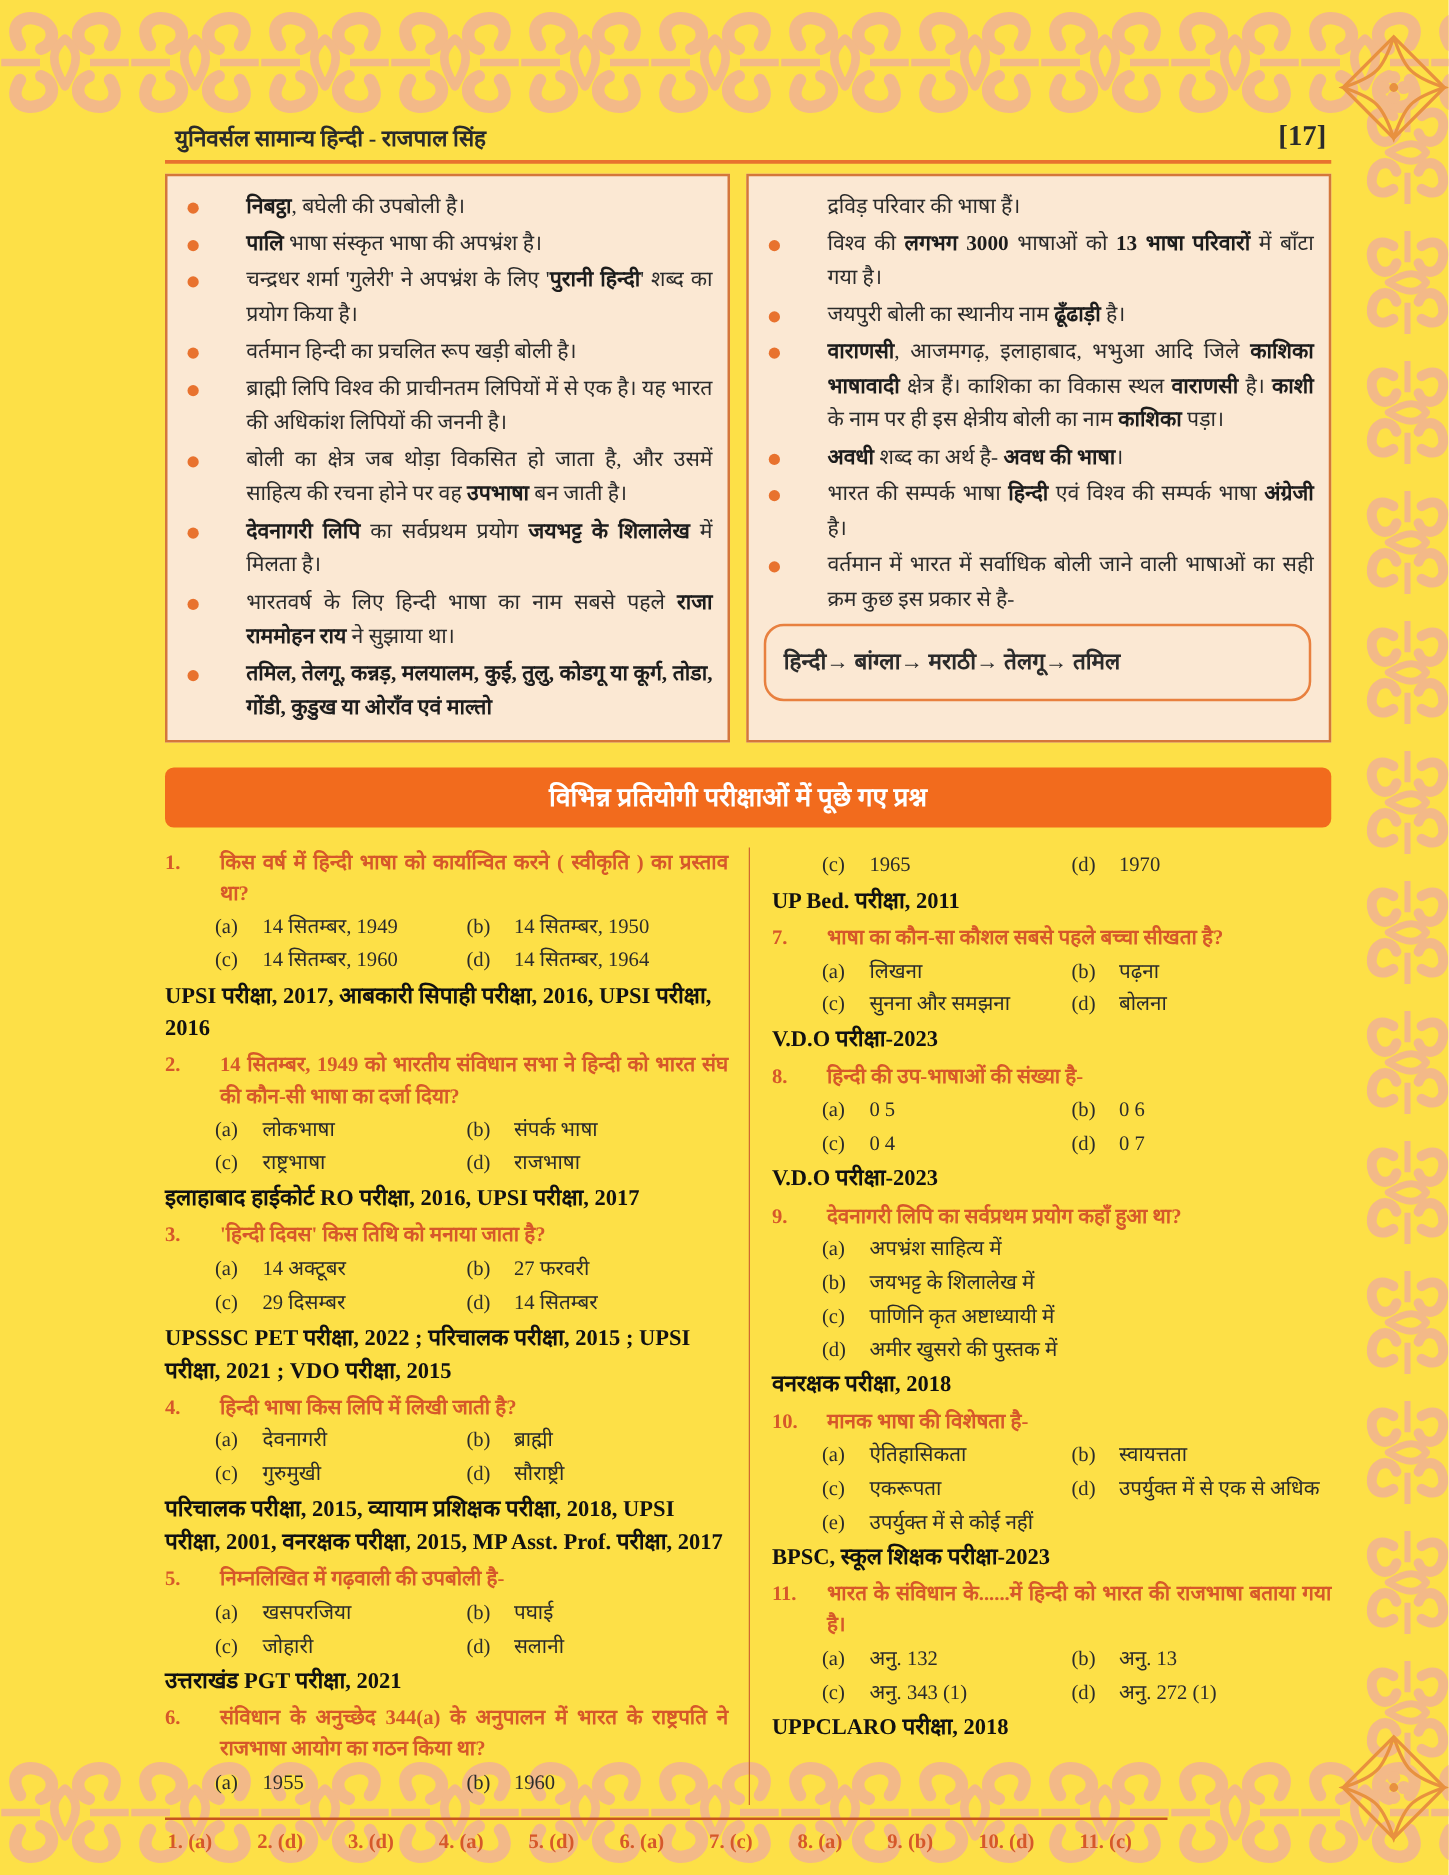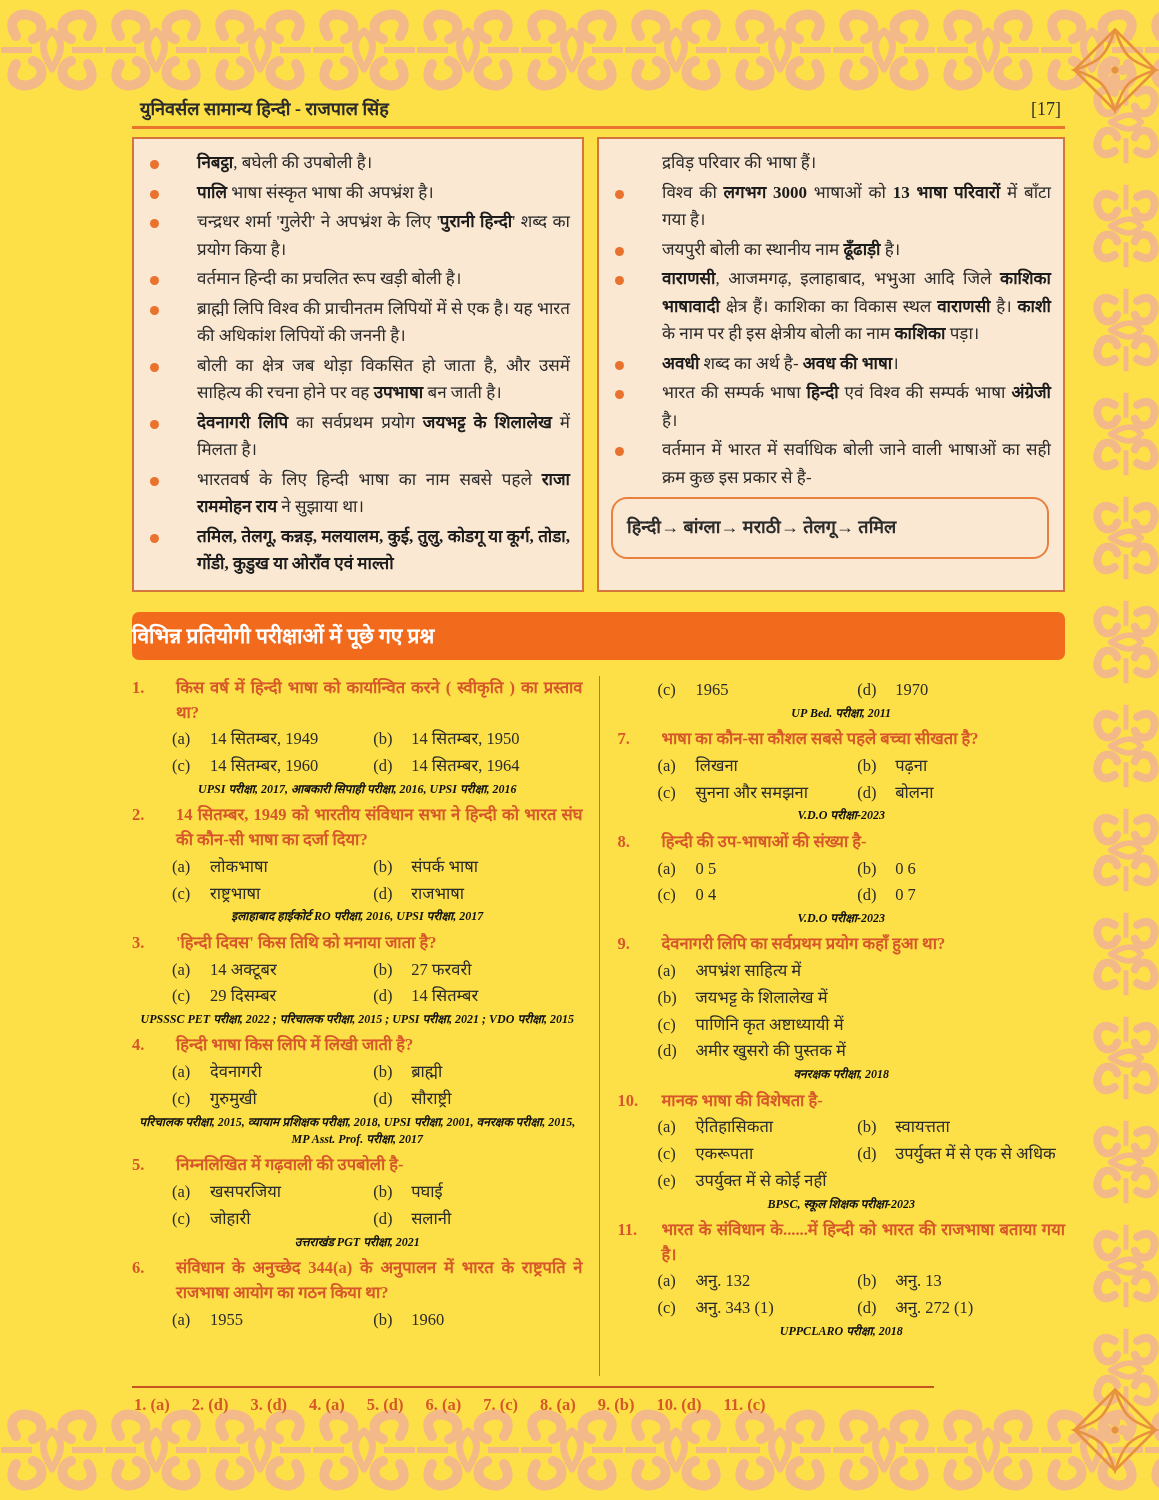--- a/index.html
+++ b/index.html
@@ -20,61 +20,61 @@
   .motif-h{width:104px;height:84px;flex:0 0 auto;}
   .motif-v{width:68px;height:84px;flex:0 0 auto;margin:10px 0;}
   .corner-star{position:absolute;width:88px;height:88px;right:0;}
   .corner-star.top{top:26px;}
   .corner-star.bottom{bottom:26px;}
   
   .content{position:absolute;left:132px;top:96px;width:933px;}
   .header{display:flex;justify-content:space-between;align-items:flex-end;
     padding:0 4px 6px 8px;border-bottom:3px solid #e8722e;}
   .header .title{font-size:18px;font-weight:bold;}
-  .header .pageno{font-size:18px;font-weight:normal;}
+  .header .pageno{font-size:23px;font-weight:bold;}
   
   .boxes{display:flex;gap:13px;margin-top:8px;align-items:stretch;}
   .fact-box{background:#fbe8d3;border:2px solid #d4763b;padding:8px 12px 10px 10px;box-sizing:border-box;}
   .fact-box.left{width:452px;flex:0 0 auto;}
   .fact-box.right{flex:1 1 auto;}
   .fact-item{display:flex;margin:2px 0;gap:26px;}
   .bullet{width:9px;height:9px;border-radius:50%;background:#e8722e;flex:0 0 auto;margin:11px 12px 0 6px;}
   .bullet.hidden{visibility:hidden;}
   .fact-text{font-size:17px;line-height:1.62;text-align:justify;}
   .fact-text .bold{font-weight:bold;color:#1c1c1c;}
   .sequence-pill{
     border:2.5px solid #e8803f;border-radius:16px;padding:16px 14px;margin:6px 2px 4px 2px;
     font-size:18px;font-weight:bold;line-height:1.4;
   }
   .conclusion{margin:2px 2px 0 28px;font-size:17px;line-height:1.6;}
   .conclusion .bold{font-weight:bold;}
   
   .banner{
     margin-top:20px;background:#f26b1d;border-radius:7px;color:#ffffff;
-    font-size:21px;font-weight:bold;text-align:left;padding:9px 16px 11px 0;
+    font-size:21px;font-weight:bold;text-align:center;padding:9px 16px 11px 0;
   }
   
   .qwrap{display:flex;margin-top:16px;min-height:700px;}
   .q-col{width:50%;box-sizing:border-box;}
   .q-col.left{padding-right:16px;}
   .q-col.right{border-left:1.5px solid #cf6a31;padding-left:18px;}
   .question{margin-bottom:5px;}
   .q-head{display:flex;margin-bottom:2px;}
   .q-num{flex:0 0 44px;font-weight:bold;color:#d6582a;font-size:16.5px;line-height:1.5;}
   .q-text{font-weight:bold;color:#d6582a;font-size:16.5px;line-height:1.5;text-align:justify;}
   .opt-row{display:grid;grid-template-columns:49% 51%;padding-left:40px;margin:2px 0;}
   .opt-row.single{grid-template-columns:100%;}
   .option{display:flex;font-size:16.5px;line-height:1.5;}
   .opt-label{flex:0 0 38px;}
   .opt-text{}
-  .q-source{font-weight:bold;font-size:12px;line-height:1.45;text-align:center;margin:2px 0 4px 0;color:#111;font-style:italic;}
+  .q-source{font-weight:bold;font-size:18px;line-height:1.45;text-align:left;margin:2px 0 4px 0;color:#111;}
   
   .answer-key{margin-top:10px;}
   .answer-rule{width:802px;border-top:2.5px solid #c8551f;}
-  .answer-row{display:flex;gap:22px;padding:7px 2px 0 2px;font-weight:bold;color:#d6582a;font-size:16.5px;}
+  .answer-row{display:flex;gap:36px;padding:7px 2px 0 2px;font-weight:bold;color:#d6582a;font-size:16.5px;}
 </style>
 </head>
 <body>
 
 <div class="page">
 
   <div class="border-top" id="border-top">
       <svg class="motif-h" viewBox="0 0 104 84">
         <g fill="none" stroke="#f3b988" stroke-width="10" stroke-linecap="round">
           <path d="M16 28 C6 12 18 3 32 8 C45 13 44 27 33 31"></path>

